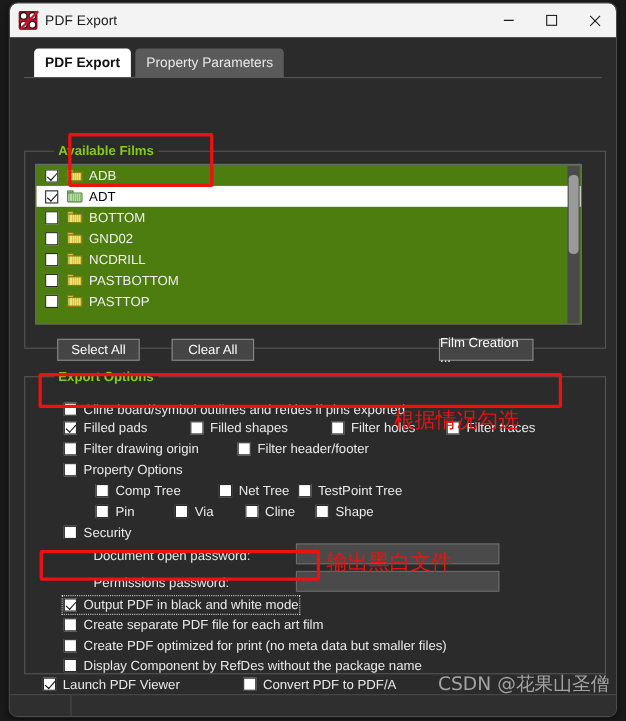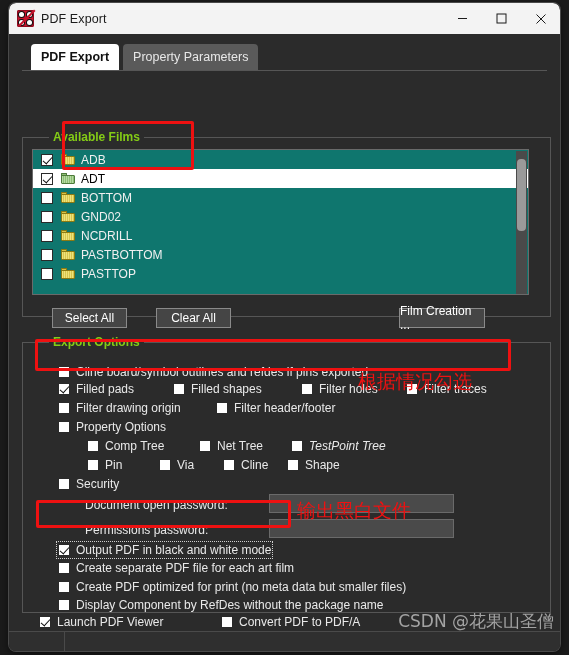--- a/index.html
+++ b/index.html
@@ -80,21 +80,21 @@
   .group{position:absolute;border:1px solid #565656;}
   .group-title{
     position:absolute;top:-8px;left:8px;padding:0 4px;background:#2b2b2b;
     font-size:12px;font-weight:bold;color:#84cc16;white-space:nowrap;margin-left:18px;
   }
   #films-group{left:13px;top:103px;width:527px;height:178px;}
   #export-group{left:13px;top:308px;width:527px;height:269px;}
   
   .listbox{
     position:absolute;left:9px;top:11px;width:497px;height:146px;
-    background:#0f766e;border:1px solid #6a6a6a;box-sizing:border-box;
+    background:#4d7c0f;border:1px solid #6a6a6a;box-sizing:border-box;
     overflow:hidden;
   }
   .film-row{
     position:relative;height:19px;display:flex;align-items:center;
     padding-left:8px;box-sizing:border-box;
   }
   .film-row.selected{background:#ffffff;}
   .film-row .film-name{font-size:12px;color:#f0f0f0;margin-left:6px;}
   .film-row.selected .film-name{color:#000;}
   
@@ -322,21 +322,21 @@
         </div>
 
         <div class="opt" style="left:64px;top:96px;">
           <span class="cb"></span>
           <span>Comp Tree</span>
         </div>
         <div class="opt" style="left:176px;top:96px;">
           <span class="cb"></span>
           <span>Net Tree</span>
         </div>
-        <div class="opt" style="left:268px;top:96px;font-style:italic;">
+        <div class="opt" style="left:248px;top:96px;">
           <span class="cb"></span>
           <span>TestPoint Tree</span>
         </div>
 
         <div class="opt" style="left:64px;top:115px;">
           <span class="cb"></span>
           <span>Pin</span>
         </div>
         <div class="opt" style="left:136px;top:115px;">
           <span class="cb"></span>

